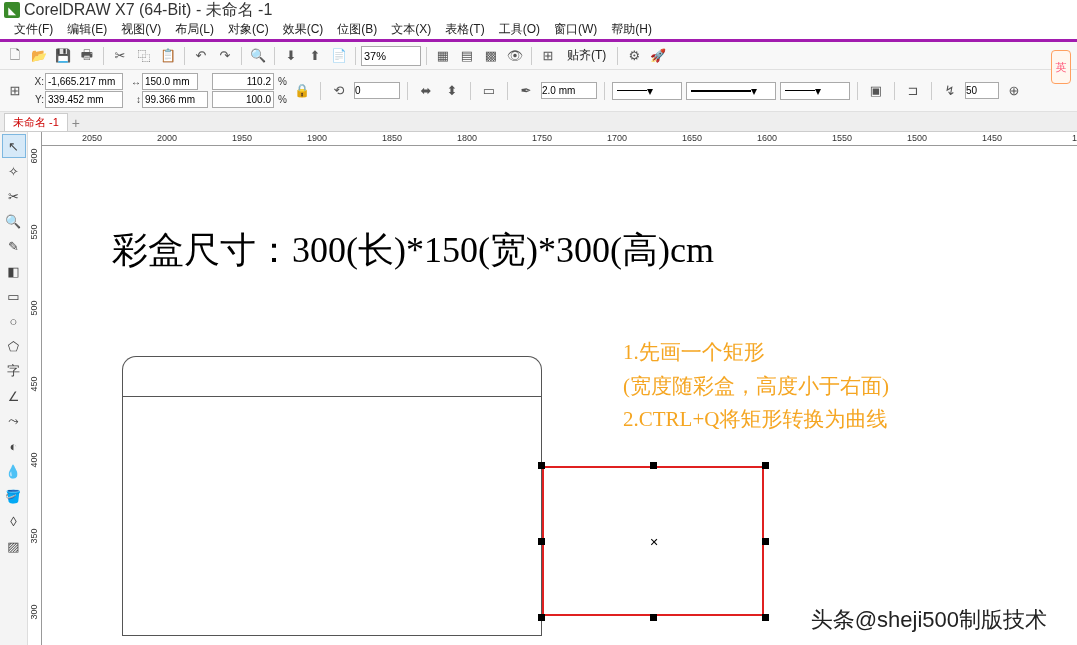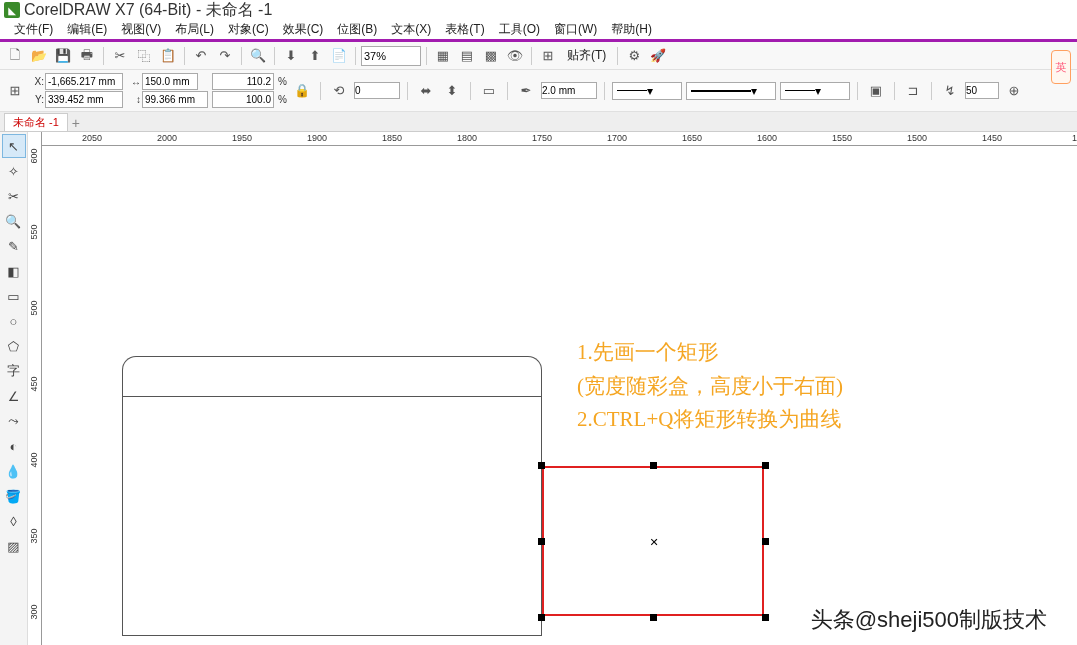--- a/index.html
+++ b/index.html
@@ -30,21 +30,21 @@
 .tool { width:24px; height:24px; margin:0 auto 1px; display:flex; align-items:center; justify-content:center; font-size:13px; color:#444; cursor:pointer; border:1px solid transparent; }
 .tool.sel { background:#d6e9f8; border-color:#7db7e0; }
 .canvas-area { flex:1; position:relative; background:#fff; overflow:hidden; }
 .hruler { position:absolute; top:0; left:14px; right:0; height:14px; background:#fff; border-bottom:1px solid #999; }
 .vruler { position:absolute; top:0; left:0; width:14px; bottom:0; background:#fff; border-right:1px solid #999; }
 .tick { position:absolute; font-size:9px; color:#333; }
 .htick { top:1px; transform:translateX(-50%);text-align:right; }
 .vtick { left:1px; writing-mode:vertical-rl; transform:translateY(-50%) rotate(180deg); }
 .canvas { position:absolute; top:14px; left:14px; right:0; bottom:0; background:#fff; }
 .big-text { position:absolute; font-family:SimSun,"宋体",serif; color:#000; }
-.orange-text { position:absolute; font-family:SimSun,"宋体",serif; color:#f5a623; font-size:21px; line-height:1.6; }
+.orange-text { position:absolute; font-family:SimSun,"宋体",serif; color:#f5a623; font-size:21px; line-height:1.6;margin-left:46px; }
 .box-shape { position:absolute; border:1px solid #555; }
 .red-rect { position:absolute; border:2px solid #e02020; }
 .handle { position:absolute; width:7px; height:7px; background:#000; }
 .center-x { position:absolute; font-size:11px; color:#000; transform:translate(-50%,-50%); }
 .watermark { position:absolute; font-size:22px; color:#222; font-family:SimHei,"黑体",sans-serif;text-align:right; }
 .ime { position:absolute; right:6px; top:50px; width:20px; height:34px; border:1px solid #ffa060; border-radius:4px; background:#fff7f0; display:flex; align-items:center; justify-content:center; font-size:11px; color:#f57; }
 .ls-solid { height:0; border-top:2px solid #000; width:60px; }
 </style>
 </head>
 <body>
@@ -195,20 +195,21 @@
       <span class="tick htick" style="left:500px">1750</span>
       <span class="tick htick" style="left:575px">1700</span>
       <span class="tick htick" style="left:650px">1650</span>
       <span class="tick htick" style="left:725px">1600</span>
       <span class="tick htick" style="left:800px">1550</span>
       <span class="tick htick" style="left:875px">1500</span>
       <span class="tick htick" style="left:950px">1450</span>
       <span class="tick htick" style="left:1040px">1400</span>
     </div>
     <div class="canvas">
+      <div class="big-text" style="top:80px;left:70px;font-size:36px">彩盒尺寸：300(长)*150(宽)*300(高)cm</div>
 
       <div class="box-shape" style="top:210px;left:80px;width:420px;height:40px;border-radius:14px 14px 0 0;border-bottom:none"></div>
       <div class="box-shape" style="top:250px;left:80px;width:420px;height:240px"></div>
 
       <div class="orange-text" style="top:190px;left:535px;white-space:pre-line">1.先画一个矩形
 (宽度随彩盒，高度小于右面)
  2.CTRL+Q将矩形转换为曲线</div>
 
       <div class="red-rect" style="top:320px;left:500px;width:222px;height:150px"></div>
       <div class="handle" style="top:316px;left:496px"></div>

